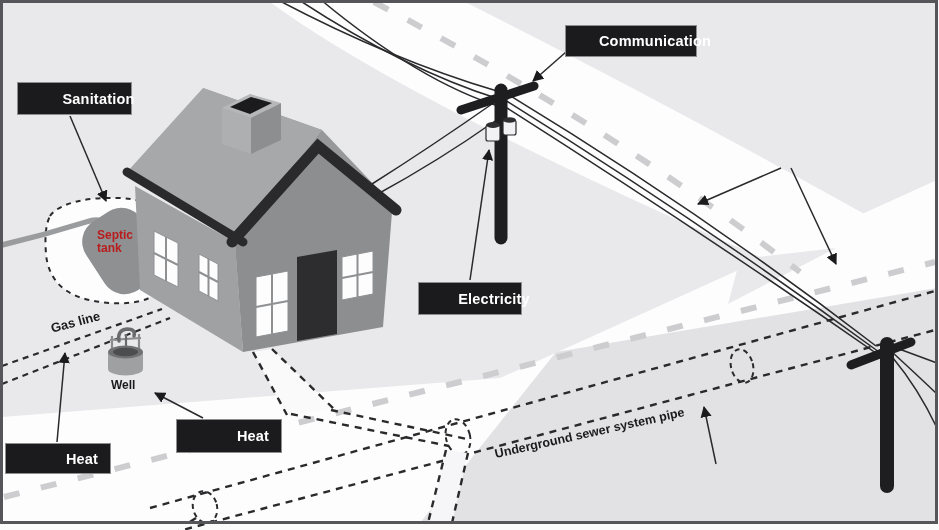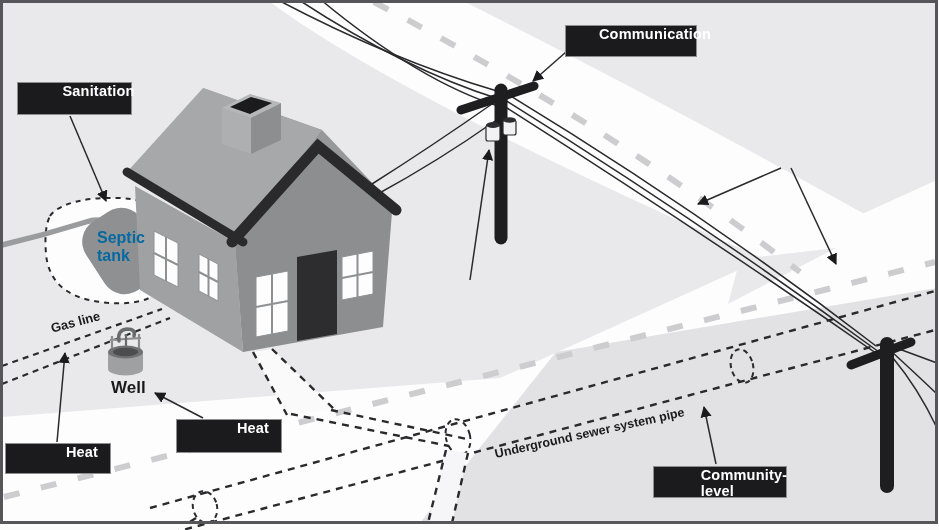--- a/index.html
+++ b/index.html
@@ -26,28 +26,28 @@
   .wallF{fill:var(--c-wallf,#8d8e90);}
   .trim{stroke:var(--c-trim,#2a2a2c);stroke-linecap:round;fill:none;}
   .win{fill:var(--c-window,#fdfdfe);stroke:#8f9092;stroke-width:1;}
   .mull{stroke:#8f9092;stroke-width:2;fill:none;}
   .door{fill:var(--c-door,#2d2d2f);}
   .tank{fill:var(--c-tank,#8f9092);}
   .pipe{stroke:var(--c-pipe,#9b9c9e);stroke-width:5.5;stroke-linecap:round;fill:none;}
   .blob{fill:#fdfdfe;stroke:var(--c-ink,#2a2a2c);stroke-width:2;stroke-dasharray:5 5;}
   .frame{fill:none;stroke:#55555a;stroke-width:3;}
   .callout{
-    position:absolute;display:flex;justify-content:center;
+    position:absolute;display:flex;align-items:center;justify-content:center;
     background:var(--c-calloutbg,#1b1b1d);color:var(--c-callouttext,#fff);
     border:1px solid var(--c-calloutborder,#8e8e90);
     font-weight:bold;font-size:14.5px;letter-spacing:.2px;box-sizing:border-box;padding-left:48px;
   }
   .freelabel{position:absolute;font-weight:bold;color:var(--c-textdark,#1a1a1c);}
-  #lbl-septic{color:#0369a1;font-size:16px;line-height:1.12;width:52px;}
-  #lbl-well{font-size:17px;}
+  #lbl-septic{color:#b91c1c;font-size:12px;line-height:1.12;width:52px;}
+  #lbl-well{font-size:12px;}
   #lbl-gas{font-size:13px;transform:rotate(-15deg);transform-origin:left center;white-space:nowrap;}
   #lbl-sewer{font-size:12.5px;transform:rotate(-12.5deg);transform-origin:left center;white-space:nowrap;}
 </style>
 </head>
 <body>
 
 <div id="stage">
 
   <svg id="art" width="939" height="530" viewBox="0 0 939 530">
     <defs>
@@ -193,32 +193,32 @@
 
   <div class="callout" style="left:17px;top:82px;width:115px;height:33px;">
       <span>Sanitation</span>
     </div>
 
   <div class="callout" style="left:565px;top:25px;width:132px;height:32px;">
       <span>Communication</span>
     </div>
 
 
+  <div class="callout" style="left:418px;top:282px;width:104px;height:33px;">
+      <span>Electricity</span>
+    </div>
 
   <div class="callout" style="left:5px;top:443px;width:106px;height:31px;">
       <span>Heat</span>
     </div>
 
   <div class="callout" style="left:176px;top:419px;width:106px;height:34px;">
       <span>Heat</span>
     </div>
 
-  <div class="callout" style="left:653px;top:466px;width:134px;height:32px;">
-      <span>Community-level</span>
-    </div>
 
   <div id="lbl-septic" class="freelabel" style="left:97px;top:229px;">Septic tank</div>
 
   <div id="lbl-well" class="freelabel" style="left:111px;top:378px;">Well</div>
 
   <div id="lbl-gas" class="freelabel" style="left:51px;top:321px;">Gas line</div>
 
   <div id="lbl-sewer" class="freelabel" style="left:495px;top:447px;">Underground sewer system pipe</div>
 
 </div>

